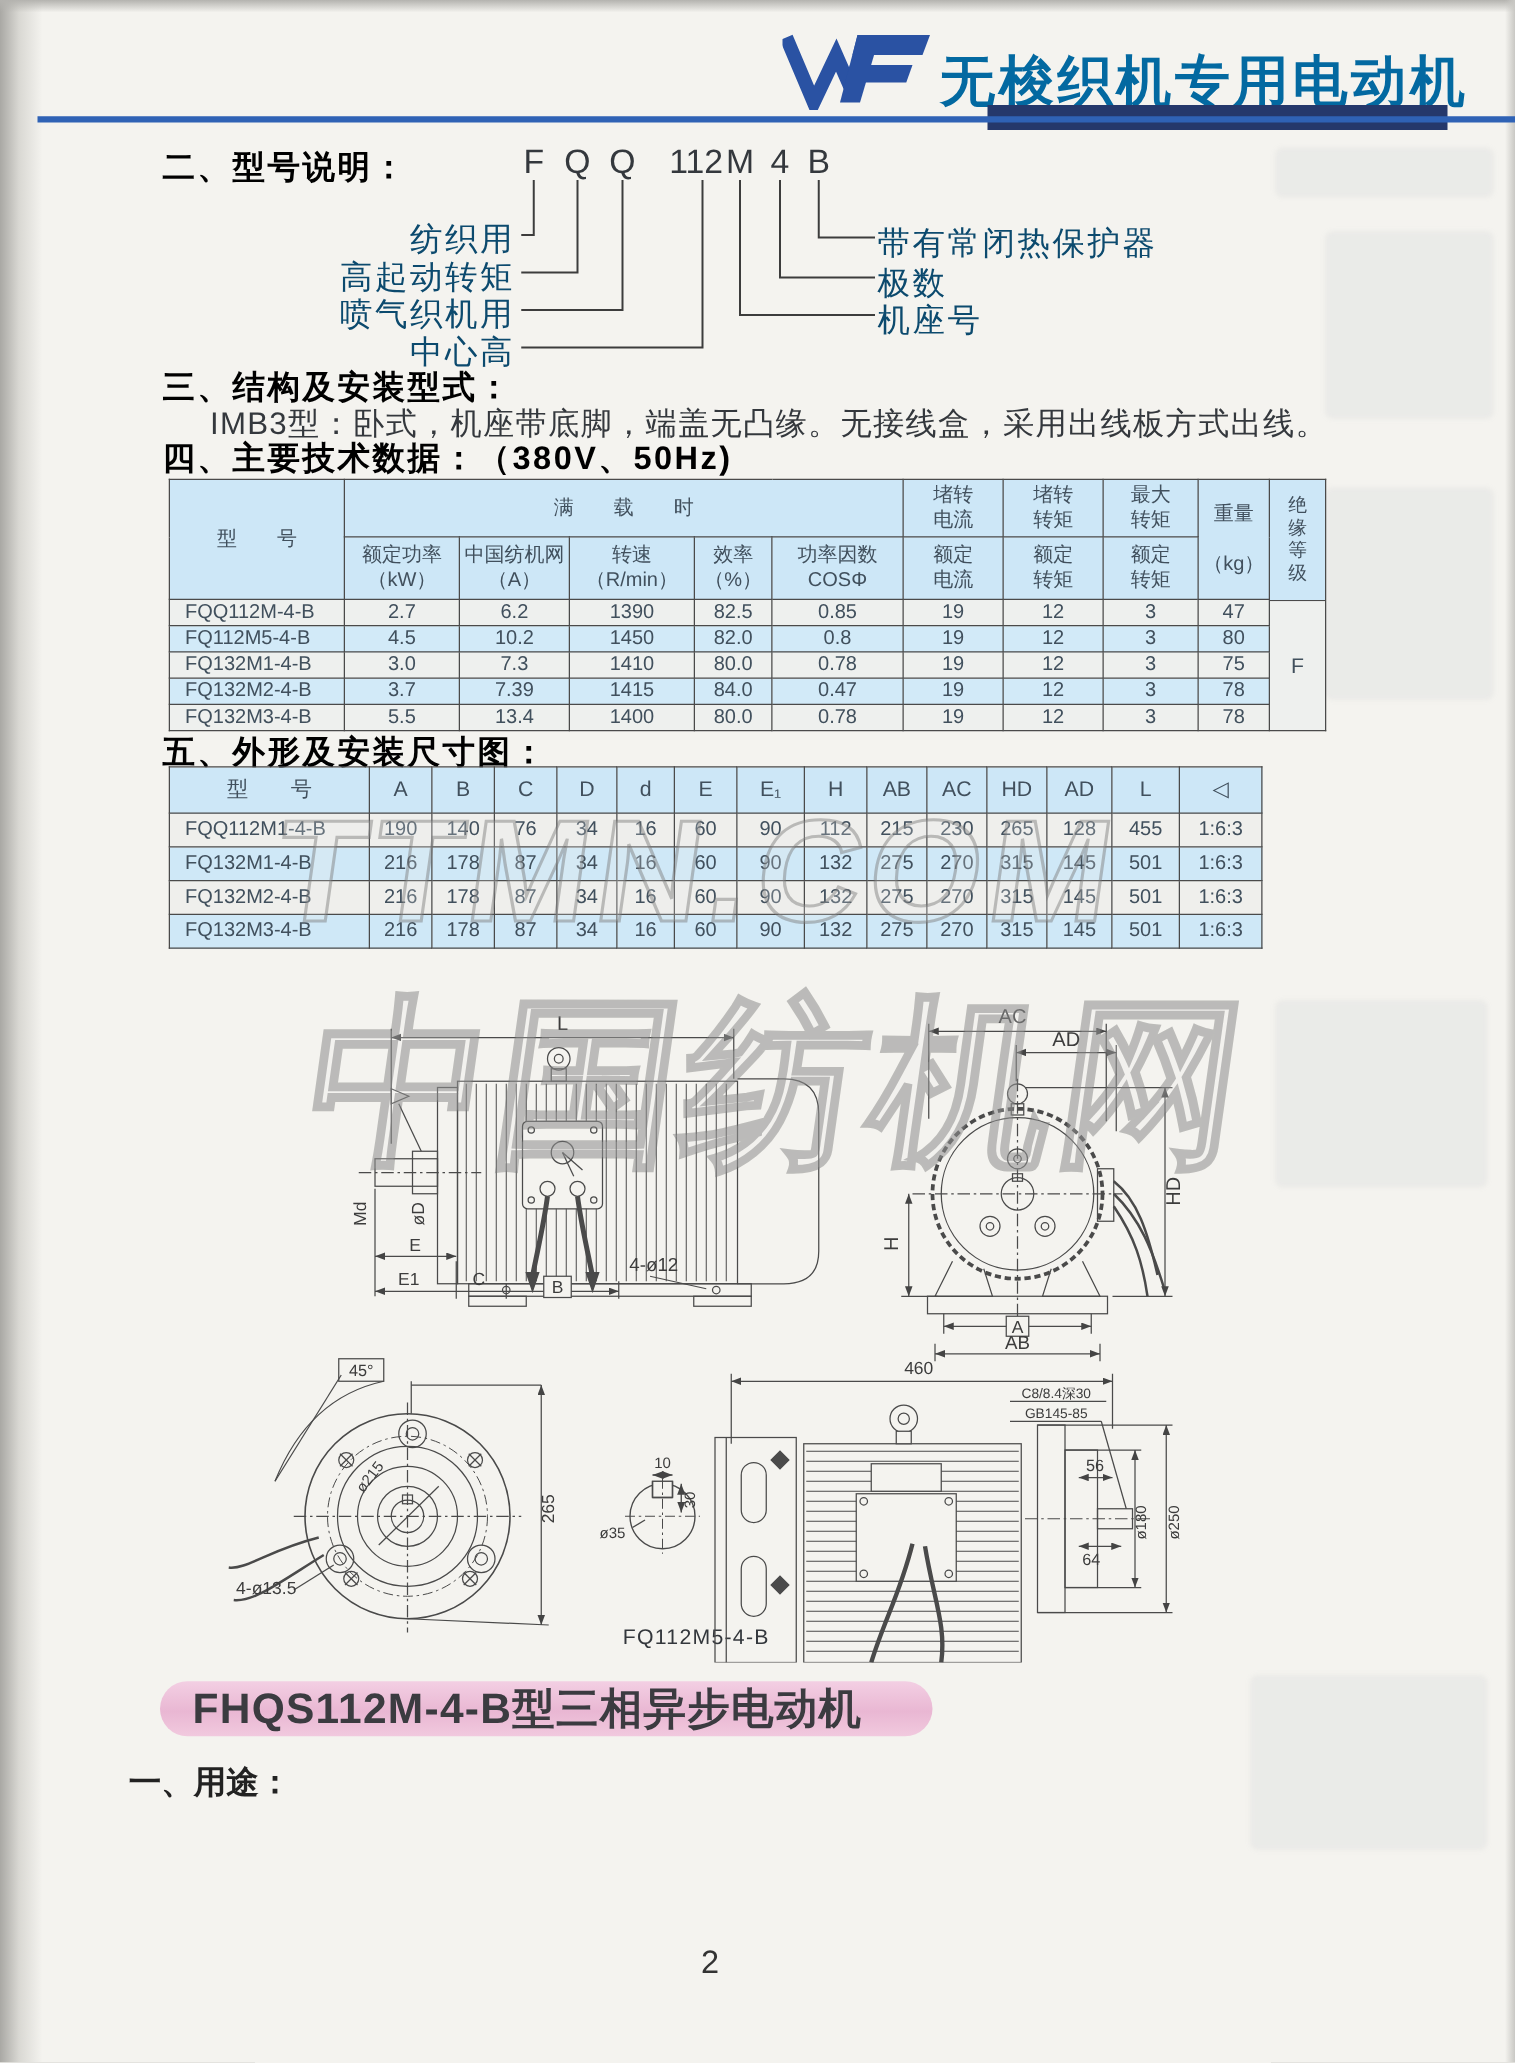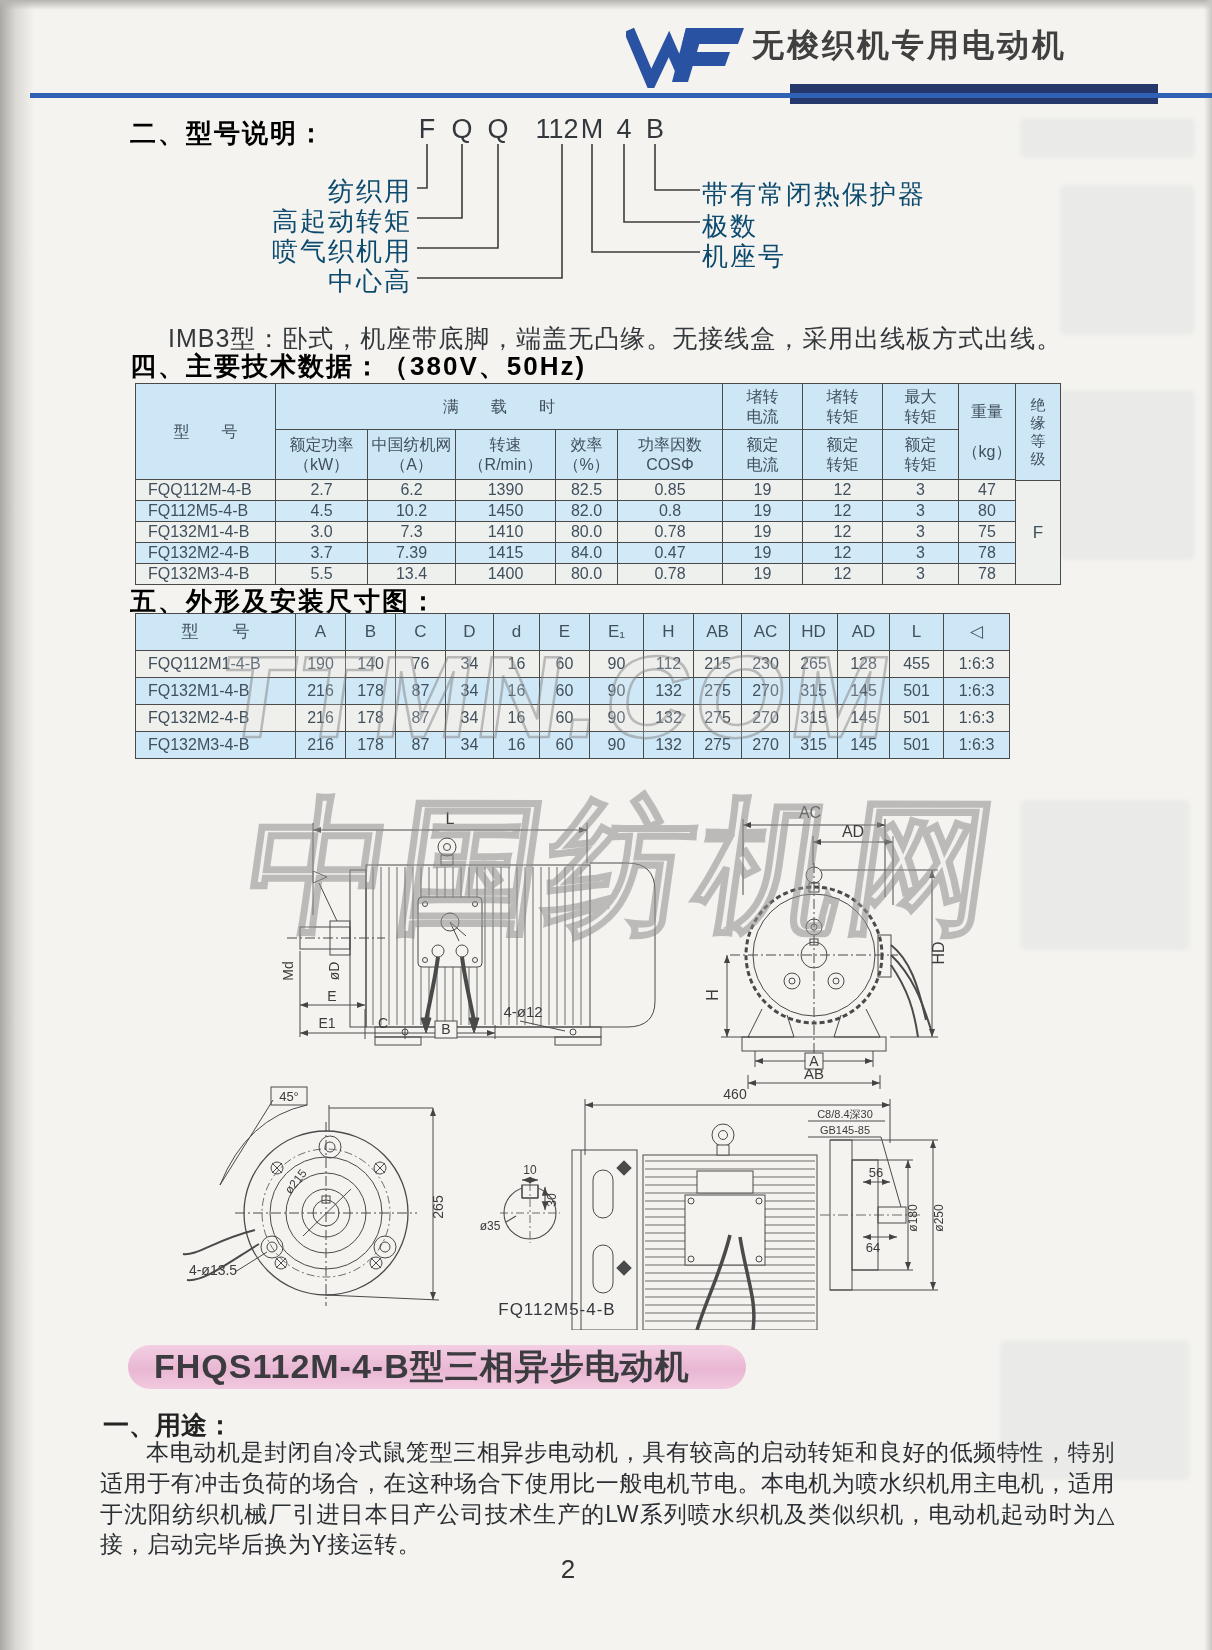--- a/index.html
+++ b/index.html
@@ -10,22 +10,22 @@
   }
   .edge-left{position:absolute;left:0;top:0;bottom:0;width:34px;
     background:linear-gradient(90deg,#a9a8a4,#d9d8d3 45%,rgba(244,243,239,0));}
   .edge-top{position:absolute;left:0;top:0;right:0;height:10px;
     background:linear-gradient(#b4b3af,rgba(244,243,239,0));}
   .edge-right{position:absolute;right:0;top:0;bottom:0;width:8px;
     background:linear-gradient(270deg,#c9c8c4,rgba(244,243,239,0));}
 
   
   .logo{position:absolute;left:626px;top:24px;}
-  .header-title{position:absolute;left:752px;top:24px;font-size:32px;font-weight:bold;
-    color:#404040;letter-spacing:3px;}
+  .header-title{position:absolute;left:752px;top:36px;font-size:44px;font-weight:bold;
+    color:#0369a1;letter-spacing:3px;}
   .navy-bar{position:absolute;left:790px;top:84px;width:368px;height:20px;background:#25386b;}
   .rule{position:absolute;left:30px;top:93px;width:1182px;height:5px;background:#2f62b5;}
 
   .stitle{position:absolute;font-size:26px;font-weight:600;color:#000000;letter-spacing:2px;white-space:nowrap;}
   .sbody{position:absolute;font-size:25px;color:#34383d;letter-spacing:1px;white-space:nowrap;}
 
   
   .connector{position:absolute;left:240px;top:108px;}
   .mlabel{position:absolute;font-size:26px;color:#0c4a6e;letter-spacing:2px;white-space:nowrap;}
   .mlabel.left{left:240px;width:172px;text-align:right;}
@@ -135,20 +135,21 @@
     </g>
   </svg>
   <div class="mlabel left" style="top:174px;">纺织用</div>
   <div class="mlabel left" style="top:204px;">高起动转矩</div>
   <div class="mlabel left" style="top:234px;">喷气织机用</div>
   <div class="mlabel left" style="top:264px;">中心高</div>
   <div class="mlabel right" style="top:177px;">带有常闭热保护器</div>
   <div class="mlabel right" style="top:209px;">极数</div>
   <div class="mlabel right" style="top:239px;">机座号</div>
 
+  <div class="stitle" style="left:130px;top:292px;">三、结构及安装型式：</div>
   <div class="sbody" style="left:168px;top:322px;">IMB3型：卧式，机座带底脚，端盖无凸缘。无接线盒，采用出线板方式出线。</div>
 
   <div class="stitle" style="left:130px;top:349px;">四、主要技术数据：（380V、50Hz)</div>
 
   <div class="t1wrap">
     <table class="t1">
       <colgroup>
         <col style="width:140px">
           <col style="width:92px">
           <col style="width:88px">
@@ -646,17 +647,16 @@
     </g>
   </svg>
 
   <div class="caption">FQ112M5-4-B</div>
 
   <div class="banner">
     <div class="banner-text">FHQS112M-4-B型三相异步电动机</div>
   </div>
 
   <div class="usage-title">一、用途：</div>
-  <div class="usage-p">本电动机是封闭自冷式鼠笼型三相异步电动机，具有较高的启动转矩和良好的低频特性，特别适用于有冲击负荷的场合，在这种场合下使用比一般电机节电。本电机为喷水织机用主电机，适用于沈阳纺织机械厂引进日本日产公司技术生产的LW系列喷水织机及类似织机，电动机起动时为△接，启动完毕后换为Y接运转。</div>
 
   <div class="footer-bar"></div>
   <div class="page-num">2</div>
 </div>
 
 </body></html>

